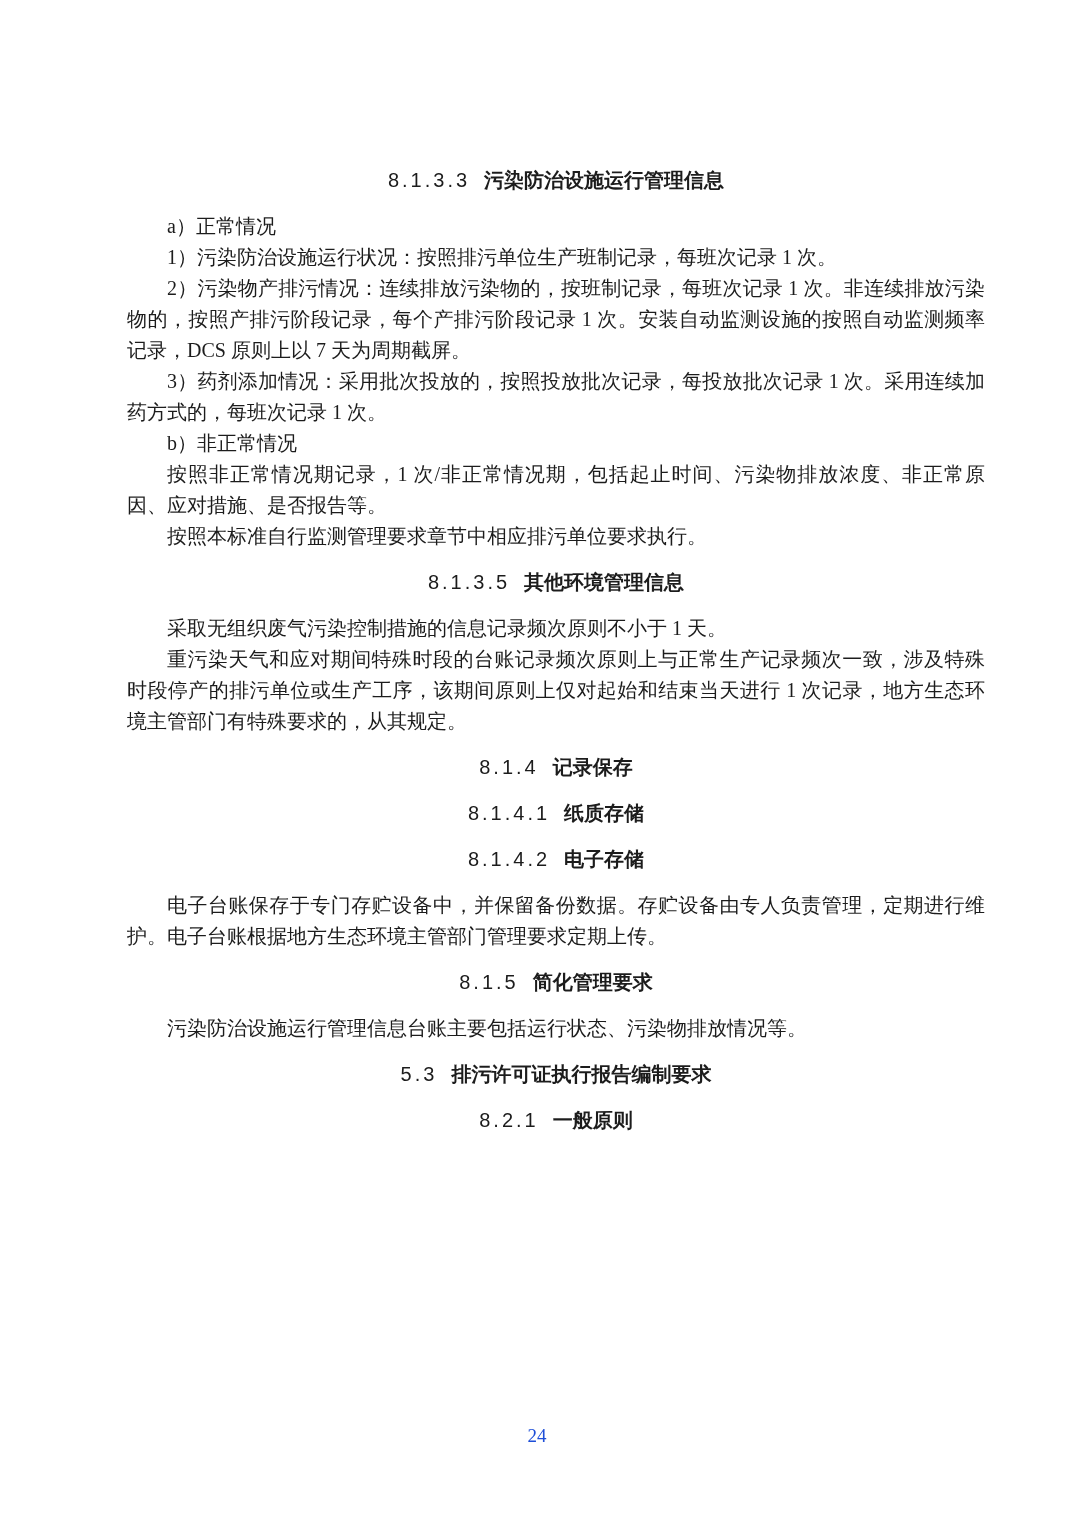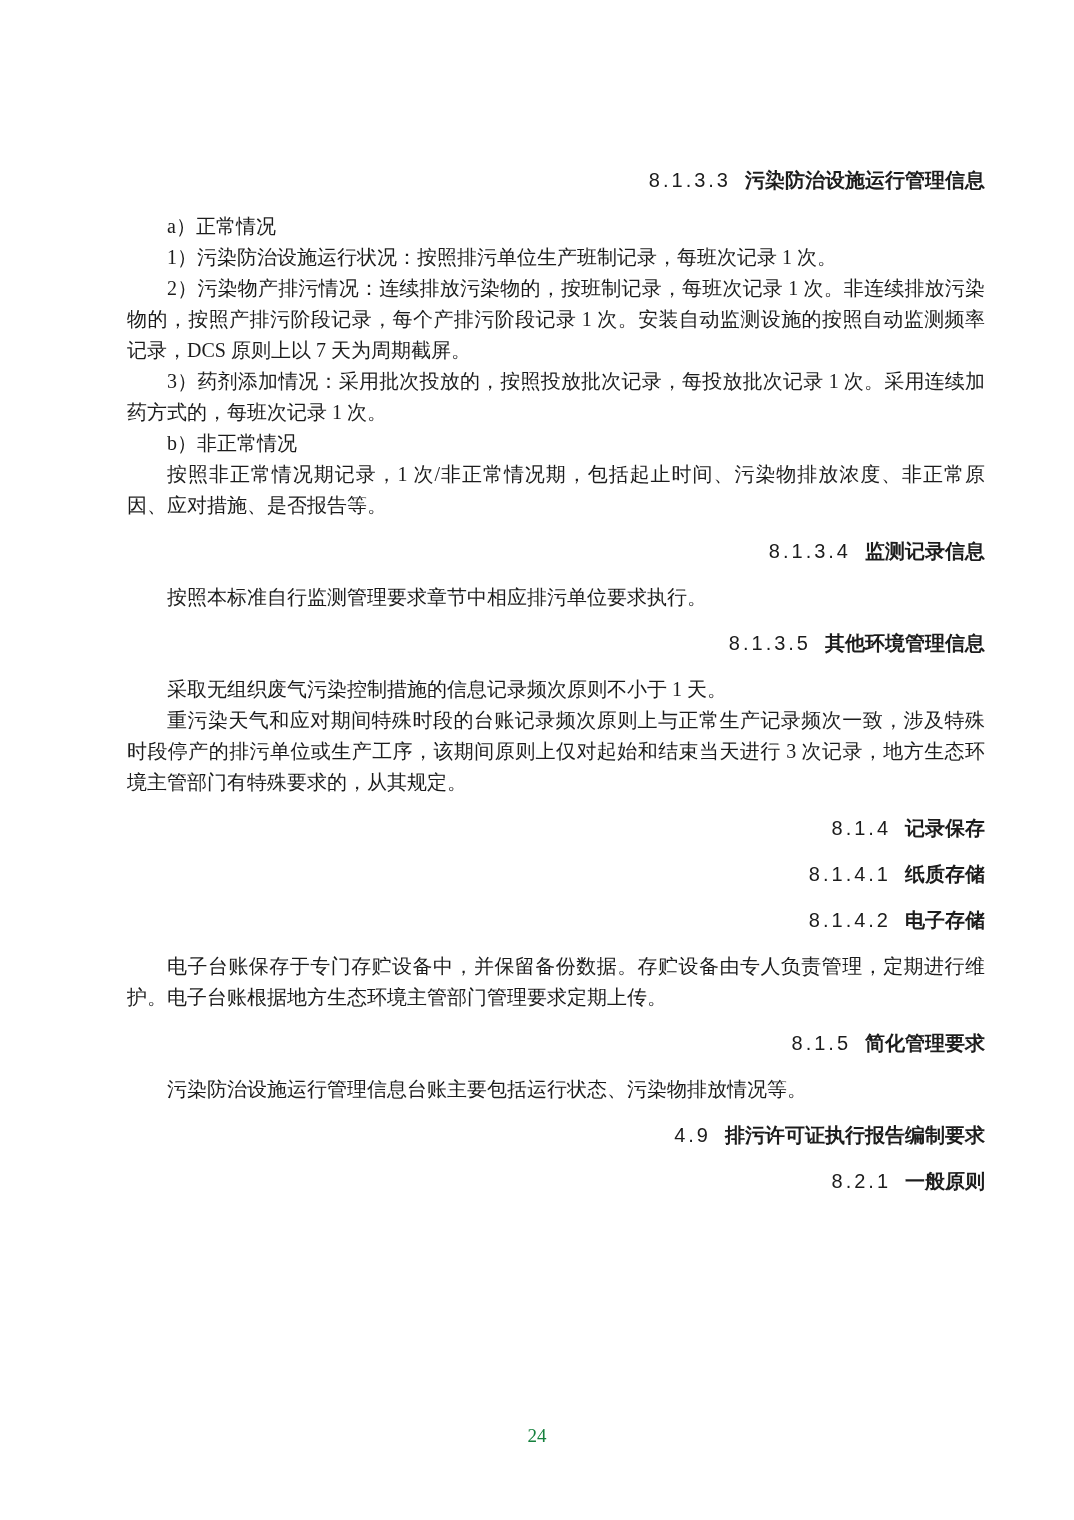--- a/index.html
+++ b/index.html
@@ -25,80 +25,79 @@
     line-height: 31px;
     text-align: justify;
     text-indent: 2em;
     font-family: Liberation Serif, serif;
   }
   .heading {
     margin: 15px 0;
     font-size: 20px;
     line-height: 31px;
     font-weight: bold;
-    text-align: right;
+    text-align: center;
     text-indent: 0;
     font-family: "Liberation Sans", "DejaVu Sans", sans-serif;
   }
   .h-num {
     font-weight: normal;
     letter-spacing: 3px;
     margin-right: 14px;
     font-family: "Liberation Sans", "DejaVu Sans", sans-serif;
   }
   .h-title { font-weight: bold; }
   .page-footer {
     position: absolute;
     left: 0;
     top: 1424px;
     width: 1074px;
     text-align: center;
     font-size: 19px;
     line-height: 24px;
     font-family: "Liberation Serif", "DejaVu Serif", serif;
-    color: #15803d;
+    color: #1d4ed8;
   }
 </style>
 </head>
 <body>
 
 <div class="page">
   <div class="content">
 
     <h3 class="heading"><span class="h-num">8.1.3.3</span><span class="h-title">污染防治设施运行管理信息</span></h3>
 
     <p class="para">a）正常情况</p>
     <p class="para">1）污染防治设施运行状况：按照排污单位生产班制记录，每班次记录 1 次。</p>
     <p class="para">2）污染物产排污情况：连续排放污染物的，按班制记录，每班次记录 1 次。非连续排放污染物的，按照产排污阶段记录，每个产排污阶段记录 1 次。安装自动监测设施的按照自动监测频率记录，DCS 原则上以 7 天为周期截屏。</p>
     <p class="para">3）药剂添加情况：采用批次投放的，按照投放批次记录，每投放批次记录 1 次。采用连续加药方式的，每班次记录 1 次。</p>
     <p class="para">b）非正常情况</p>
     <p class="para">按照非正常情况期记录，1 次/非正常情况期，包括起止时间、污染物排放浓度、非正常原因、应对措施、是否报告等。</p>
 
-    <h3 class="heading"><span class="h-num">8.1.3.4</span><span class="h-title">监测记录信息</span></h3>
 
     <p class="para">按照本标准自行监测管理要求章节中相应排污单位要求执行。</p>
 
     <h3 class="heading"><span class="h-num">8.1.3.5</span><span class="h-title">其他环境管理信息</span></h3>
 
     <p class="para">采取无组织废气污染控制措施的信息记录频次原则不小于 1 天。</p>
-    <p class="para">重污染天气和应对期间特殊时段的台账记录频次原则上与正常生产记录频次一致，涉及特殊时段停产的排污单位或生产工序，该期间原则上仅对起始和结束当天进行 3 次记录，地方生态环境主管部门有特殊要求的，从其规定。</p>
+    <p class="para">重污染天气和应对期间特殊时段的台账记录频次原则上与正常生产记录频次一致，涉及特殊时段停产的排污单位或生产工序，该期间原则上仅对起始和结束当天进行 1 次记录，地方生态环境主管部门有特殊要求的，从其规定。</p>
 
     <h3 class="heading"><span class="h-num">8.1.4</span><span class="h-title">记录保存</span></h3>
 
     <h3 class="heading"><span class="h-num">8.1.4.1</span><span class="h-title">纸质存储</span></h3>
 
 
     <h3 class="heading"><span class="h-num">8.1.4.2</span><span class="h-title">电子存储</span></h3>
 
     <p class="para">电子台账保存于专门存贮设备中，并保留备份数据。存贮设备由专人负责管理，定期进行维护。电子台账根据地方生态环境主管部门管理要求定期上传。</p>
 
     <h3 class="heading"><span class="h-num">8.1.5</span><span class="h-title">简化管理要求</span></h3>
 
     <p class="para">污染防治设施运行管理信息台账主要包括运行状态、污染物排放情况等。</p>
 
-    <h3 class="heading"><span class="h-num">4.9</span><span class="h-title">排污许可证执行报告编制要求</span></h3>
+    <h3 class="heading"><span class="h-num">5.3</span><span class="h-title">排污许可证执行报告编制要求</span></h3>
 
     <h3 class="heading"><span class="h-num">8.2.1</span><span class="h-title">一般原则</span></h3>
 
   </div>
 
   <div class="page-footer">24</div>
 </div>
 
 </body></html>

